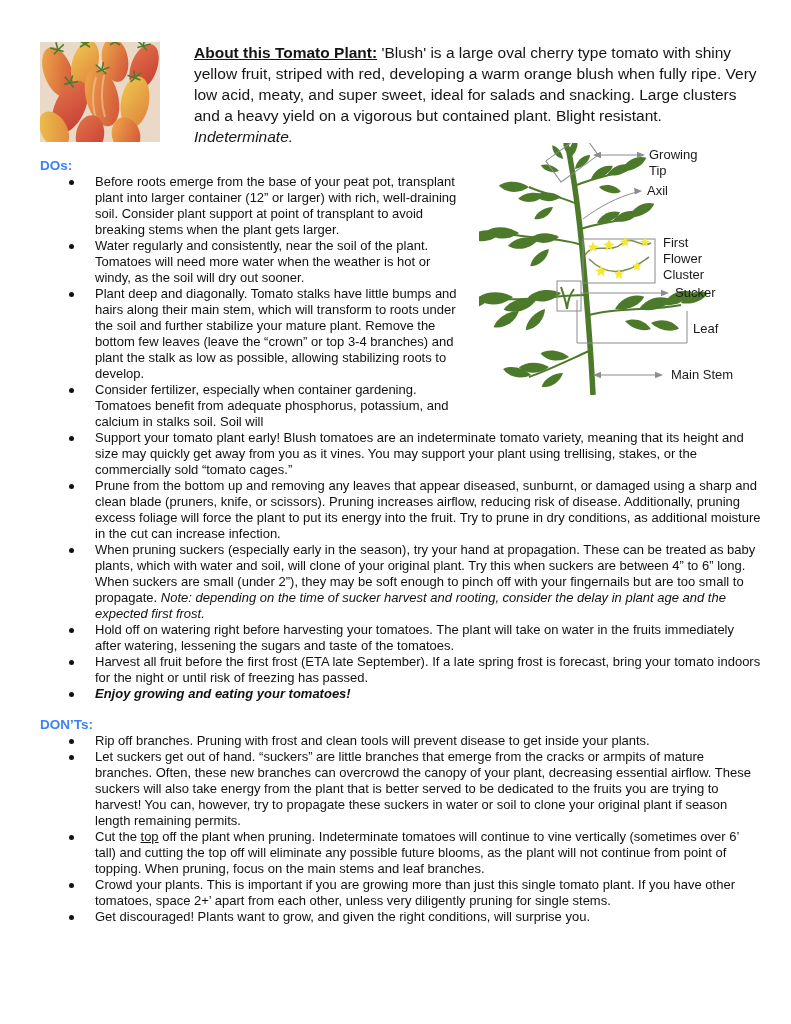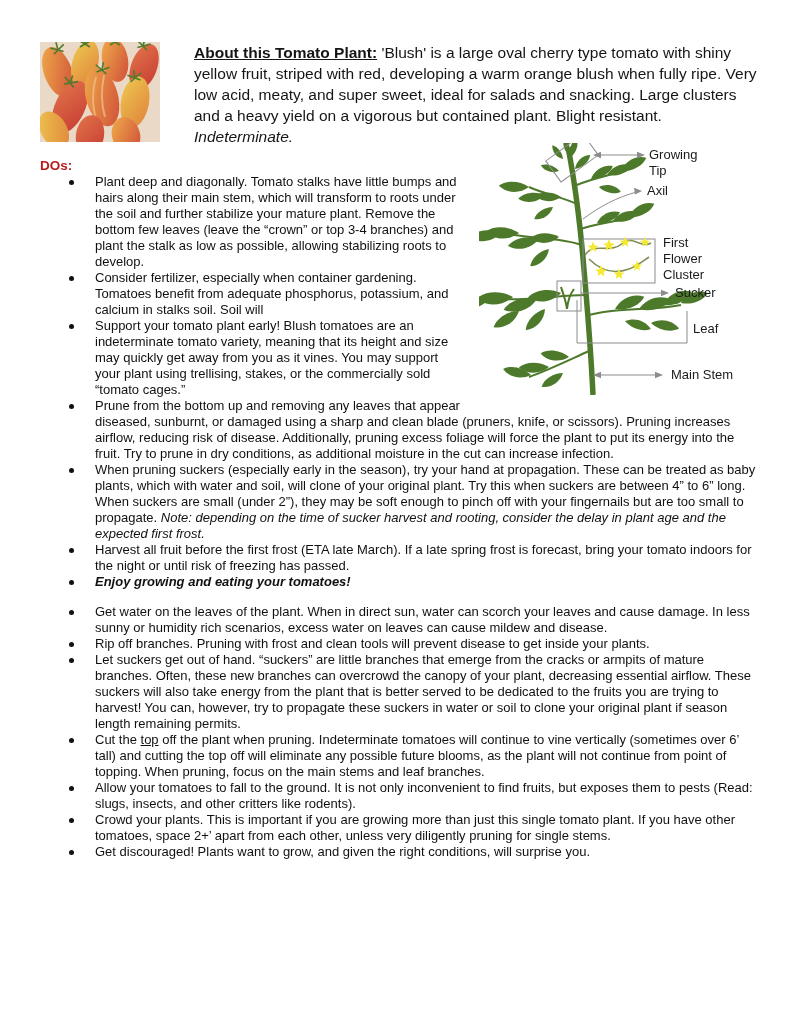--- a/index.html
+++ b/index.html
@@ -9,21 +9,21 @@
     padding:42px 30px 0 40px; overflow:hidden;
     font-family:"Liberation Sans", sans-serif; font-size:13px; line-height:16px; color:#111;
   }
   .header { display:flex; gap:34px; margin-bottom:10px; }
   .photo { width:120px; height:100px; flex:0 0 auto; }
   .header-text { font-size:15.5px; line-height:21px; color:#151515; }
   .title-label { font-weight:bold; text-decoration:underline; }
   .italic { font-style:italic;text-align:right; }
   .bold { font-weight:bold;font-style:italic; }
   .u { text-decoration:underline;text-align:right; }
-  h3.list-heading { font-size:13.5px; line-height:17px; font-weight:bold; color:#b91c1c; }
+  h3.list-heading { font-size:13.5px; line-height:17px; font-weight:bold; color:#3b82f6; }
   .diagram-float { float:right; width:282px; height:252px; margin:-14px 0 6px 12px; }
   .diagram-float svg { width:100%; height:100%; display:block; }
   ul.bullets { list-style:none; }
   ul.bullets li { position:relative; padding-left:55px; }
   ul.bullets li::before {
     content:""; position:absolute; left:29px; top:5.5px;
     width:5px; height:5px; border-radius:50%; background:#111;
   }
   .donts-section { margin-top:14px; }
   .diagram text { font-family:"Liberation Sans", sans-serif; font-size:13px; fill:#1a1a1a; }
@@ -174,35 +174,37 @@
           <text x="184" y="136">Cluster</text>
           <text x="196" y="154">Sucker</text>
           <text x="214" y="190">Leaf</text>
           <text x="192" y="236">Main Stem</text>
         </g>
       </svg>
     </div>
 
     <h3 class="list-heading">DOs:</h3>
     <ul class="bullets">
+      <li><span>Before roots emerge from the base of your peat pot, transplant plant into larger container (12” or larger) with rich, well-draining soil. Consider plant support at point of transplant to avoid breaking stems when the plant gets larger.</span></li>
+      <li><span>Water regularly and consistently, near the soil of the plant. Tomatoes will need more water when the weather is hot or windy, as the soil will dry out sooner.</span></li>
       <li><span>Plant deep and diagonally. Tomato stalks have little bumps and hairs along their main stem, which will transform to roots under the soil and further stabilize your mature plant. Remove the bottom few leaves (leave the “crown” or top 3-4 branches) and plant the stalk as low as possible, allowing stabilizing roots to develop.</span></li>
       <li><span>Consider fertilizer, especially when container gardening. Tomatoes benefit from adequate phosphorus, potassium, and calcium in stalks soil. Soil will</span></li>
       <li><span>Support your tomato plant early! Blush tomatoes are an indeterminate tomato variety, meaning that its height and size may quickly get away from you as it vines. You may support your plant using trellising, stakes, or the commercially sold “tomato cages.”</span></li>
       <li><span>Prune from the bottom up and removing any leaves that appear diseased, sunburnt, or damaged using a sharp and clean blade (pruners, knife, or scissors). Pruning increases airflow, reducing risk of disease. Additionally, pruning excess foliage will force the plant to put its energy into the fruit. Try to prune in dry conditions, as additional moisture in the cut can increase infection.</span></li>
       <li><span>When pruning suckers (especially early in the season), try your hand at propagation. These can be treated as baby plants, which with water and soil, will clone of your original plant. Try this when suckers are between 4” to 6” long. When suckers are small (under 2”), they may be soft enough to pinch off with your fingernails but are too small to propagate. </span><span class="italic">Note: depending on the time of sucker harvest and rooting, consider the delay in plant age and the expected first frost.</span></li>
-      <li><span>Harvest all fruit before the first frost (ETA late March). If a late spring frost is forecast, bring your tomato indoors for the night or until risk of freezing has passed.</span></li>
+      <li><span>Hold off on watering right before harvesting your tomatoes. The plant will take on water in the fruits immediately after watering, lessening the sugars and taste of the tomatoes.</span></li>
+      <li><span>Harvest all fruit before the first frost (ETA late September). If a late spring frost is forecast, bring your tomato indoors for the night or until risk of freezing has passed.</span></li>
       <li class="bold"><span>Enjoy growing and eating your tomatoes!</span></li>
     </ul>
   </div>
 
   <div class="donts-section">
+    <h3 class="list-heading">DON’Ts:</h3>
     <ul class="bullets">
-      <li><span>Get water on the leaves of the plant. When in direct sun, water can scorch your leaves and cause damage. In less sunny or humidity rich scenarios, excess water on leaves can cause mildew and disease.</span></li>
       <li><span>Rip off branches. Pruning with frost and clean tools will prevent disease to get inside your plants.</span></li>
       <li><span>Let suckers get out of hand. “suckers” are little branches that emerge from the cracks or armpits of mature branches. Often, these new branches can overcrowd the canopy of your plant, decreasing essential airflow. These suckers will also take energy from the plant that is better served to be dedicated to the fruits you are trying to harvest! You can, however, try to propagate these suckers in water or soil to clone your original plant if season length remaining permits.</span></li>
       <li><span>Cut the </span><span class="u">top</span><span> off the plant when pruning. Indeterminate tomatoes will continue to vine vertically (sometimes over 6’ tall) and cutting the top off will eliminate any possible future blooms, as the plant will not continue from point of topping. When pruning, focus on the main stems and leaf branches.</span></li>
-      <li><span>Allow your tomatoes to fall to the ground. It is not only inconvenient to find fruits, but exposes them to pests (Read: slugs, insects, and other critters like rodents).</span></li>
       <li><span>Crowd your plants. This is important if you are growing more than just this single tomato plant. If you have other tomatoes, space 2+’ apart from each other, unless very diligently pruning for single stems.</span></li>
       <li><span>Get discouraged! Plants want to grow, and given the right conditions, will surprise you.</span></li>
     </ul>
   </div>
 
 </div>
 
 </body></html>

